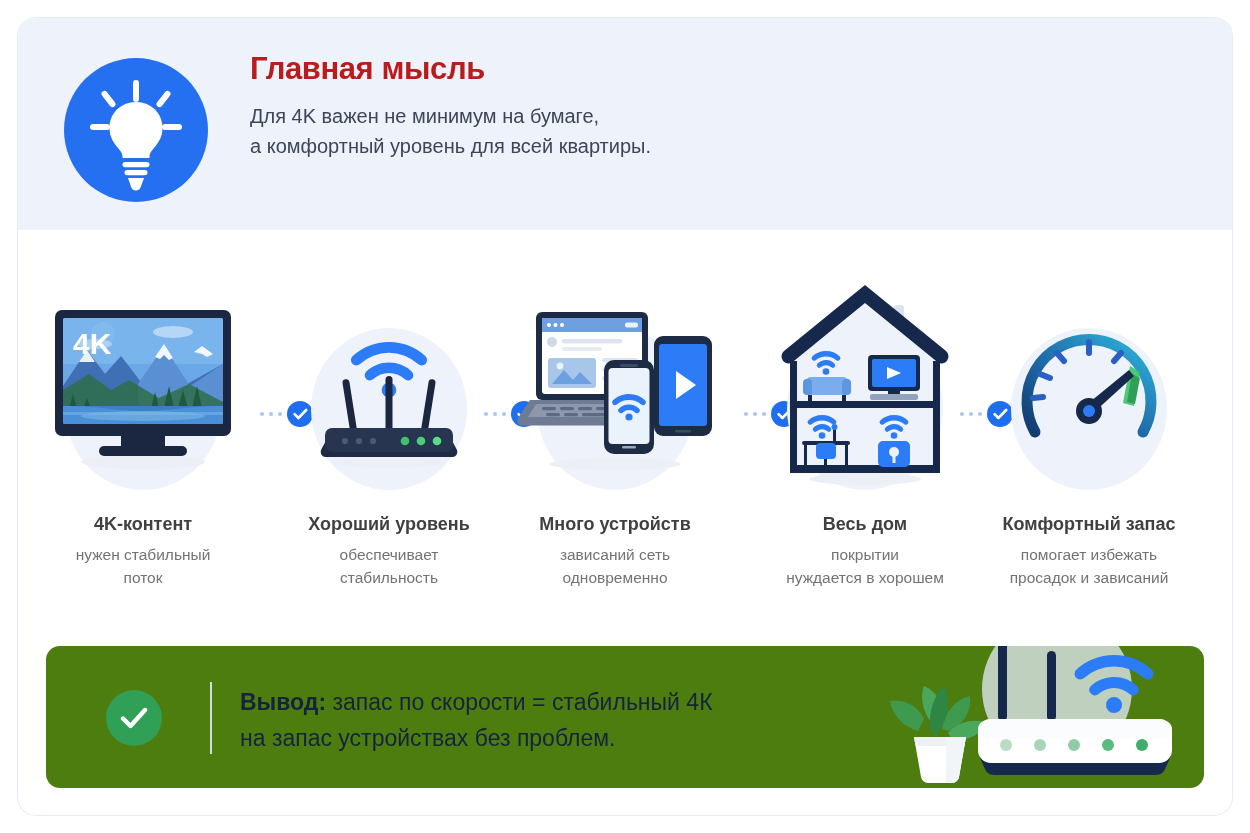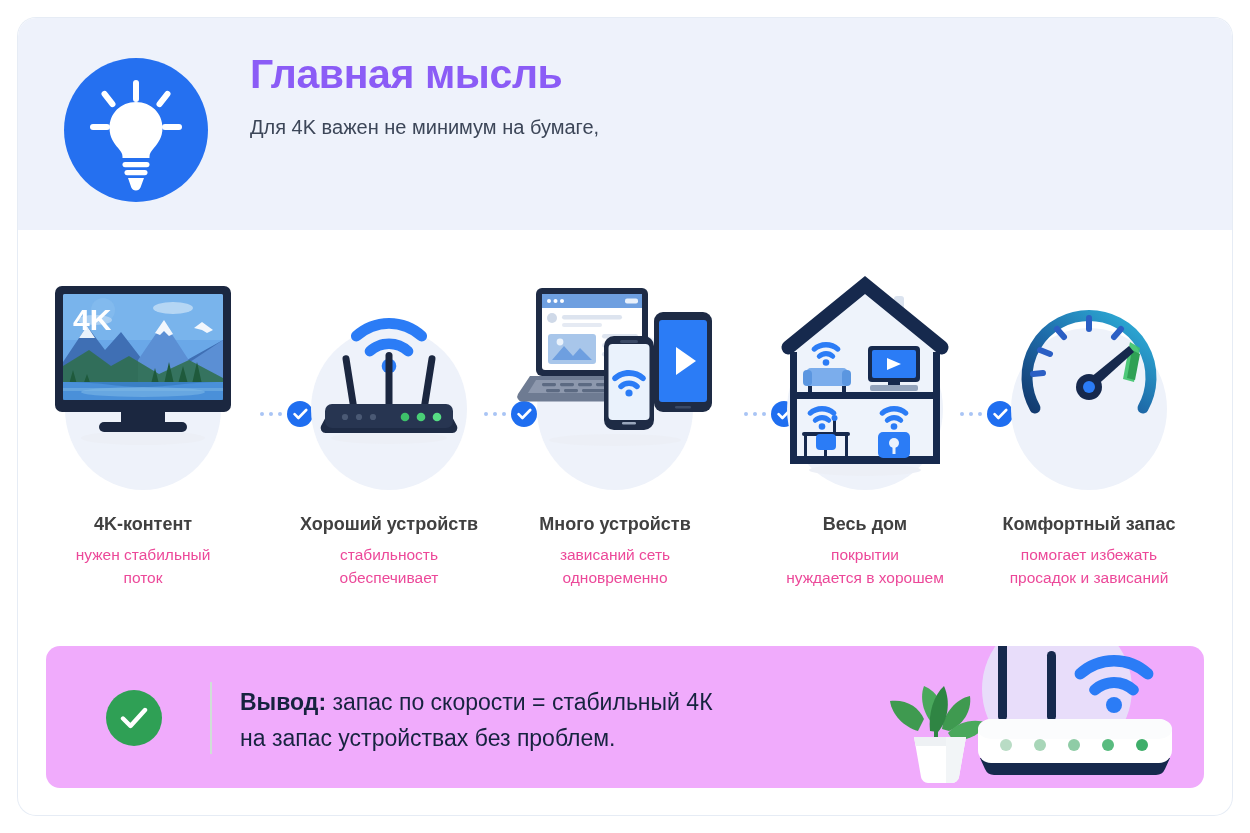--- a/index.html
+++ b/index.html
@@ -39,23 +39,23 @@
     border-radius:50%;
     background:#2570f0;
   }
   .bulb-badge svg { display:block; }
   .header-text {
     position:absolute;
     left:232px; top:34px;
     width:930px;
   }
   .h-title {
-    font-size:41px;
+    font-size:31px;
     font-weight:bold;
-    color:#8b5cf6;
+    color:#b91c1c;
     letter-spacing:-0.4px;
     line-height:1.12;
   }
   .h-sub {
     margin-top:14px;
     font-size:20px;
     color:#3c4658;
     line-height:1.52;
   }
   .h-sub div { white-space:nowrap; }
@@ -69,21 +69,21 @@
   .step {
     position:absolute;
     top:40px;
     width:206px;
     text-align:center;
   }
   .step .art {
     position:relative;
     height:228px;
     display:flex;
-    align-items:flex-start;
+    align-items:center;
     justify-content:center;
   }
   .blob {
     position:absolute;
     left:50%; bottom:8px;
     transform:translateX(-50%);
     width:156px; height:162px;
     border-radius:50%;
     background:#eef2fa;
     z-index:0;
@@ -92,21 +92,21 @@
   .step-title {
     margin-top:16px;
     font-size:18px;
     font-weight:bold;
     color:#404040;
     white-space:nowrap;
   }
   .step-desc {
     margin-top:9px;
     font-size:15.5px;
-    color:#ec4899;
+    color:#737373;
     line-height:1.48;
   }
   .step-desc div { white-space:nowrap; }
 
   
   .conn {
     position:absolute;
     top:170px;
     width:108px; height:28px;
     display:flex;
@@ -124,21 +124,21 @@
     align-items:center;
     justify-content:center;
     flex:none;
   }
 
   
   .conclusion {
     position:absolute;
     left:28px; top:628px;
     width:1158px; height:142px;
-    background:#f0abfc;
+    background:#4d7c0f;
     border-radius:14px;
     overflow:hidden;
   }
   .check-circle {
     position:absolute;
     left:60px; top:44px;
     width:56px; height:56px;
     border-radius:50%;
     background:#2fa055;
     display:flex; align-items:center; justify-content:center;
@@ -192,20 +192,21 @@
             <rect x="58.5" y="104" width="27" height="5.2" rx="2.6"></rect>
             <rect x="60.5" y="112" width="23" height="5.2" rx="2.6"></rect>
             <path d="M64 120h16l-3.5 9.5a5 5 0 0 1-4.6 3 5 5 0 0 1-4.6-3z"></path>
           </g>
         </svg>
       </div>
       <div class="header-text">
         <div class="h-title">Главная мысль</div>
         <div class="h-sub">
           <div>Для 4K важен не минимум на бумаге,</div>
+          <div>а комфортный уровень для всей квартиры.</div>
         </div>
       </div>
     </div>
 
     <div class="steps">
 
       <div class="step" style="left:22px;">
         <div class="art">
           <div class="blob"></div>
           <svg width="200" height="180" viewBox="0 0 200 180">
@@ -283,24 +284,24 @@
                 <circle cx="60" cy="147" r="3.1"></circle>
                 <circle cx="74" cy="147" r="3.1"></circle>
             </g>
             <g>
               <circle cx="106" cy="147" r="4.3" fill="#3ec26a"></circle>
               <circle cx="122" cy="147" r="4.3" fill="#49cf76"></circle>
               <circle cx="138" cy="147" r="4.3" fill="#57dd84"></circle>
             </g>
           </svg>
         </div>
-        <div class="step-title">Хороший устройств</div>
+        <div class="step-title">Хороший уровень</div>
         <div class="step-desc">
+          <div>обеспечивает</div>
           <div>стабильность</div>
-          <div>обеспечивает</div>
         </div>
       </div>
 
       <div class="conn" style="left:452px;">
         <div class="dots">
           <span class="dot"></span>
           <span class="dot"></span>
           <span class="dot"></span>
         </div>
         <div class="tick">

